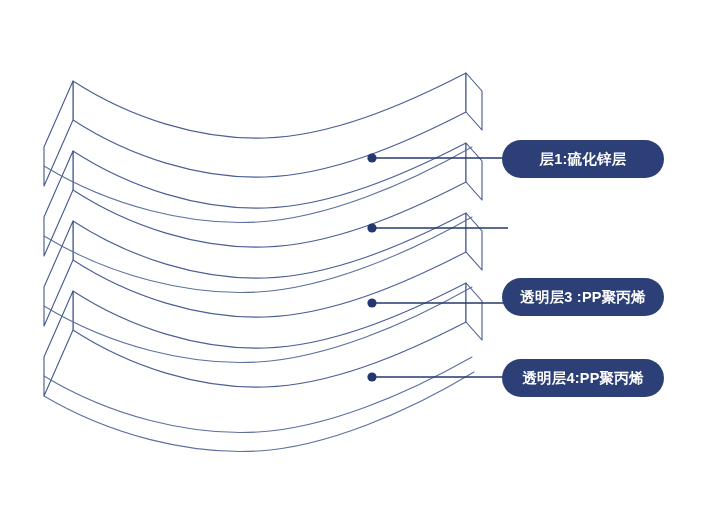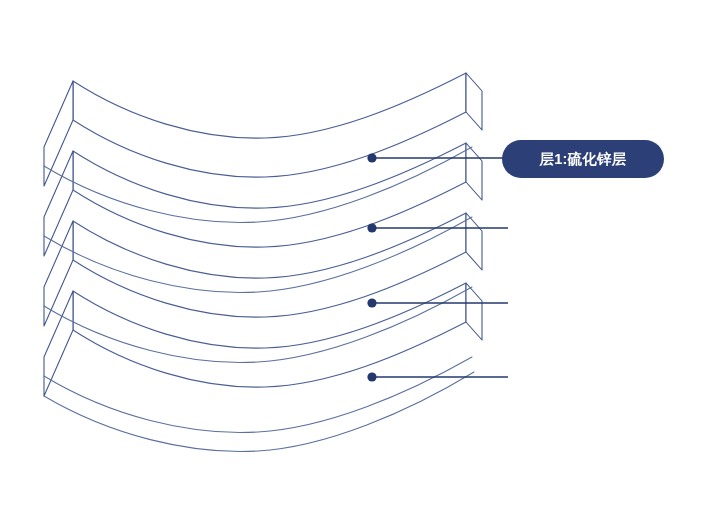--- a/index.html
+++ b/index.html
@@ -163,15 +163,21 @@
     <g>
       <line class="leader-line" x1="372" y1="365" x2="508" y2="365"></line>
       <circle class="leader-dot" cx="372" cy="365" r="4.6"></circle>
     </g>
   </svg>
 
   <div class="badge-layer">
     <div class="badge" style="left:502px; top:128px;">
       <span>层1:硫化锌层</span>
     </div>
+    <div class="badge" style="left:502px; top:266px;">
+      <span>透明层3 :PP聚丙烯</span>
+    </div>
+    <div class="badge" style="left:502px; top:347px;">
+      <span>透明层4:PP聚丙烯</span>
+    </div>
   </div>
 
 </div>
 
 </body></html>

